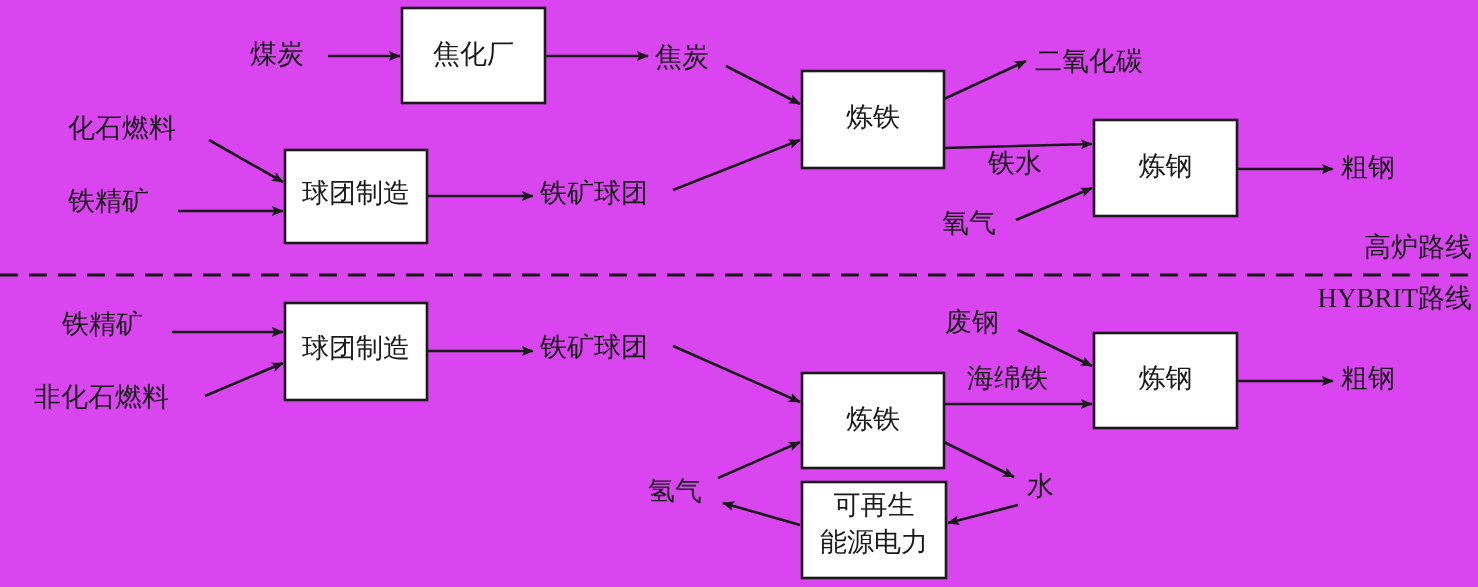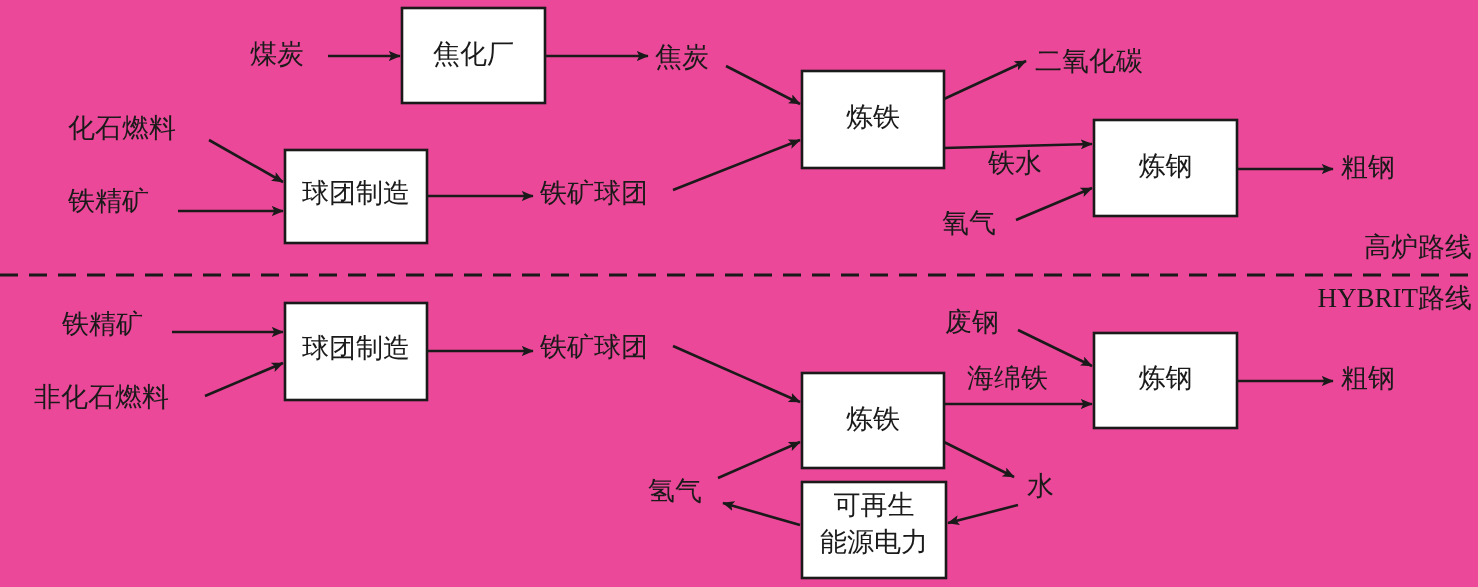--- a/index.html
+++ b/index.html
@@ -7,21 +7,21 @@
     padding: 0;
     background: #ffffff;
   }
   body {
     font-family: "Liberation Serif", "DejaVu Serif", serif;
   }
   #diagram-root {
     position: relative;
     width: 1478px;
     height: 587px;
-    background: #ec4899;
+    background: #d946ef;
     overflow: hidden;
   }
   svg#flow {
     display: block;
     width: 1478px;
     height: 587px;
   }
   .box-rect {
     fill: #ffffff;
     stroke: #1a1a1a;

